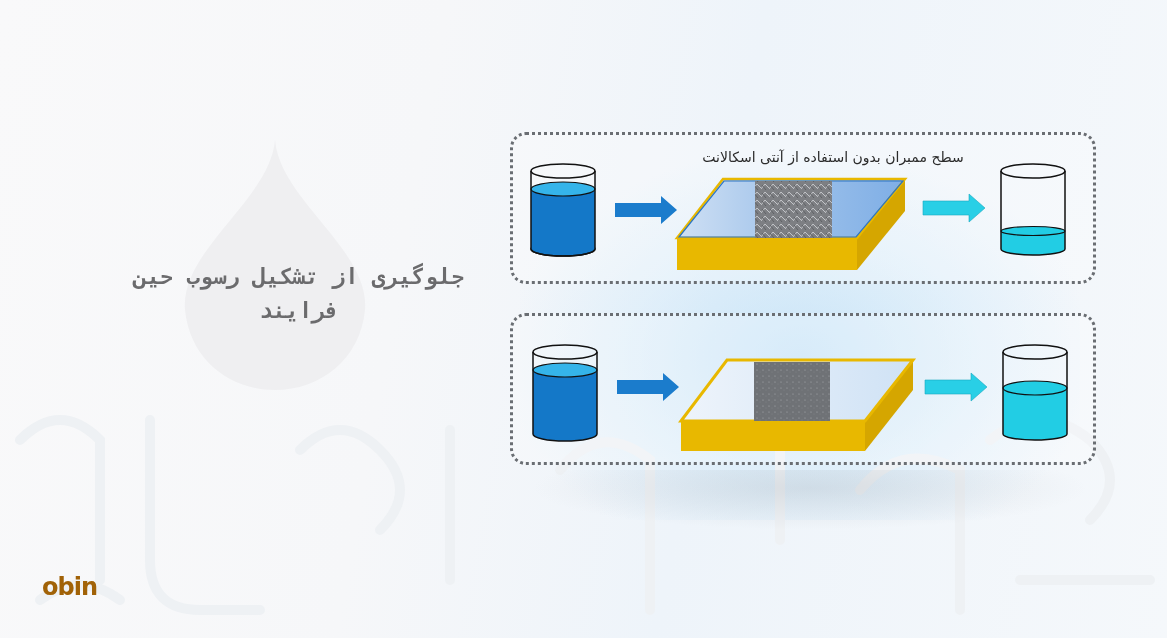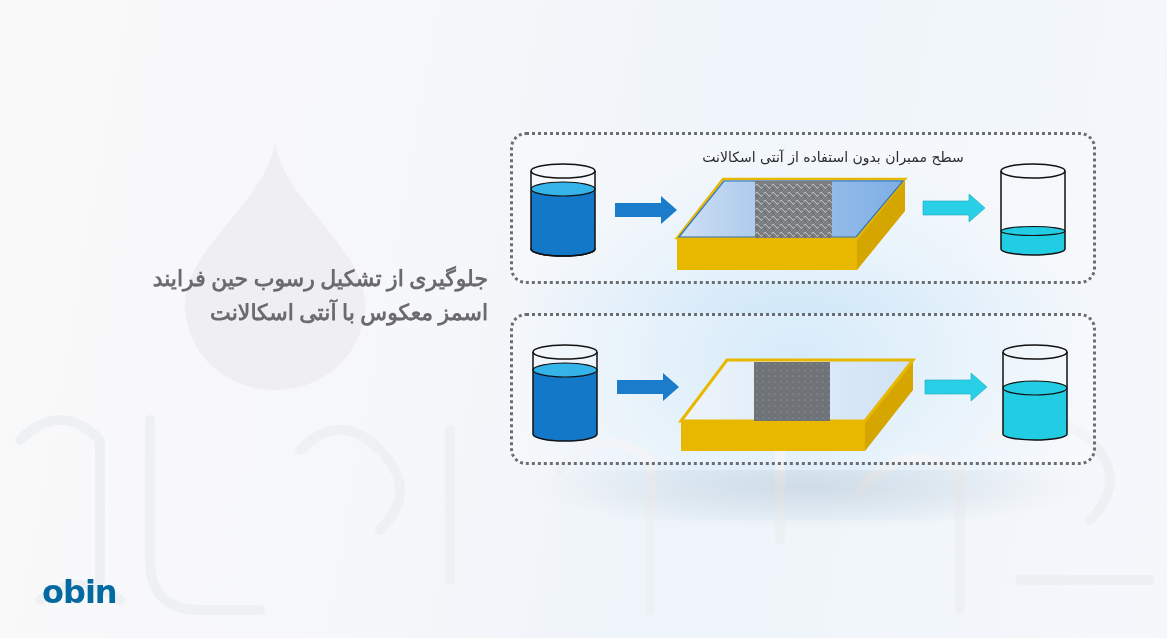--- a/index.html
+++ b/index.html
@@ -17,22 +17,22 @@
     .bg-shadow {
       position: absolute; left: 530px; top: 470px; width: 560px; height: 60px;
       background: radial-gradient(ellipse at 50% 30%, rgba(140,150,160,0.22) 0%, rgba(200,210,220,0) 70%);
       pointer-events: none;
     }
     .bg-drop { position: absolute; left: 180px; top: 140px; width: 190px; height: 250px; pointer-events: none; }
     .bg-pattern { position: absolute; left: 0; top: 380px; width: 1167px; height: 258px; pointer-events: none; }
 
     .headline {
       position: absolute; left: 110px; top: 262px; width: 378px;
-      direction: rtl; text-align: right;
-      font-family: Liberation Serif, serif;
+      direction: rtl; text-align: center;
+      font-family: Liberation Mono, monospace;
       font-size: 22px; font-weight: bold; line-height: 34px;
       color: #6b6b6d;
     }
 
     .panel {
       position: absolute; left: 510px; width: 586px; height: 152px;
       border: 3px dotted #6a6e73; border-radius: 16px;
       background: rgba(255,255,255,0.25);
     }
     .panel.top { top: 132px; }
@@ -45,22 +45,22 @@
       font-family: "DejaVu Sans", sans-serif;
     }
     .panel.top .panel-caption { left: 30px; }
     .panel.bottom .panel-caption { left: 36px; }
 
     .svg-abs { position: absolute; }
 
     .logo {
       position: absolute; left: 42px; top: 573px;
       font-family: "DejaVu Sans", sans-serif;
-      font-weight: bold; font-size: 32px; letter-spacing: -1px;
-      color: #0369a1;
+      font-weight: bold; font-size: 24px; letter-spacing: -1px;
+      color: #a16207;
     }
   </style>
 </head>
 <body>
 
 <div class="bg-glow"></div>
 
 <svg class="bg-drop" viewBox="0 0 190 250">
   <path d="M95 0 C100 60 190 110 185 170 C180 220 140 250 95 250 C50 250 10 220 5 170 C0 110 90 60 95 0 Z" fill="#efeff1"></path>
 </svg>
@@ -77,21 +77,20 @@
     <path d="M990 60 Q1040 20 1090 60 Q1130 100 1090 140"></path>
     <path d="M1020 200 L1150 200"></path>
     <path d="M40 220 Q80 190 120 220"></path>
   </g>
 </svg>
 
 <div class="bg-shadow"></div>
 
 <div class="headline">
   <div>جلوگیری از تشکیل رسوب حین فرایند</div>
-  <div>اسمز معکوس با آنتی اسکالانت</div>
 </div>
 
 <div class="panel top">
   <div class="panel-caption">سطح ممبران بدون استفاده از آنتی اسکالانت</div>
 
   <svg class="svg-abs" style="left:14px; top:28px;" width="74" height="96" viewBox="0 0 74 96">
     <rect x="4" y="26" width="64" height="60" fill="#1478c8"></rect>
     <ellipse cx="36" cy="86" rx="32" ry="7" fill="#1478c8" stroke="#111" stroke-width="1.5"></ellipse>
     <rect x="4" y="26" width="64" height="60" fill="#1478c8"></rect>
     <ellipse cx="36" cy="26" rx="32" ry="7" fill="#35b4ea" stroke="#111" stroke-width="1.2"></ellipse>

